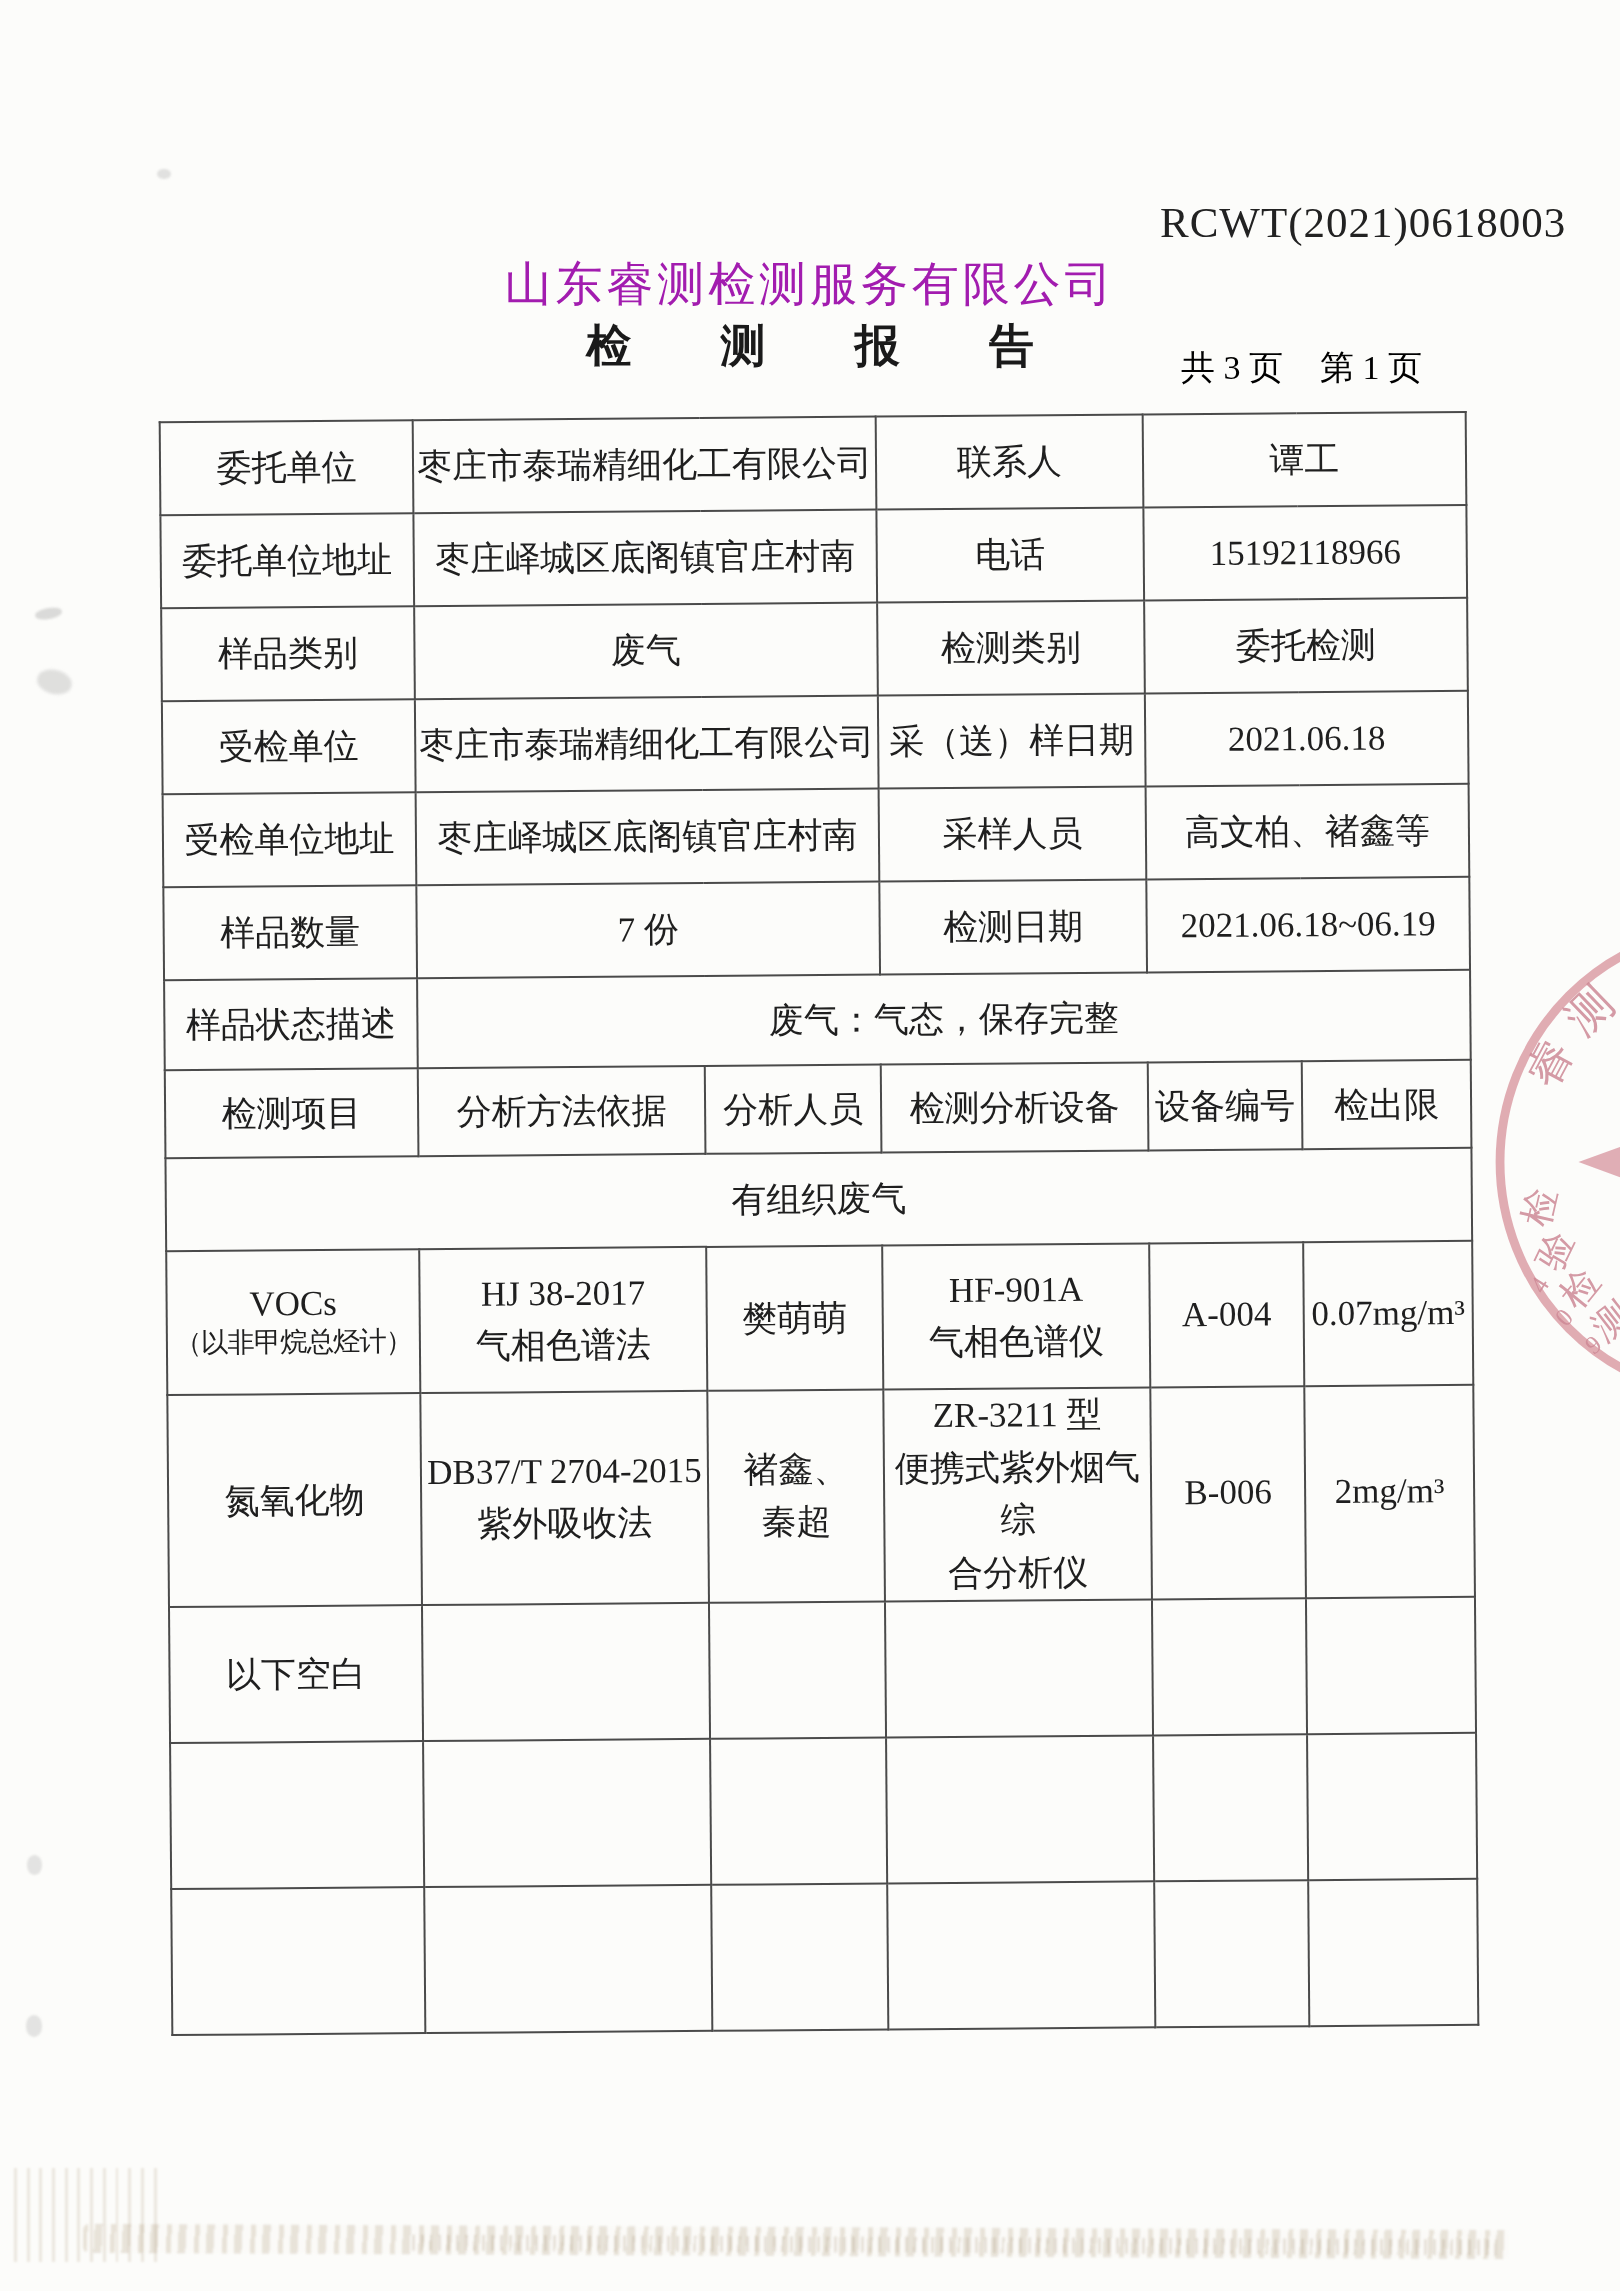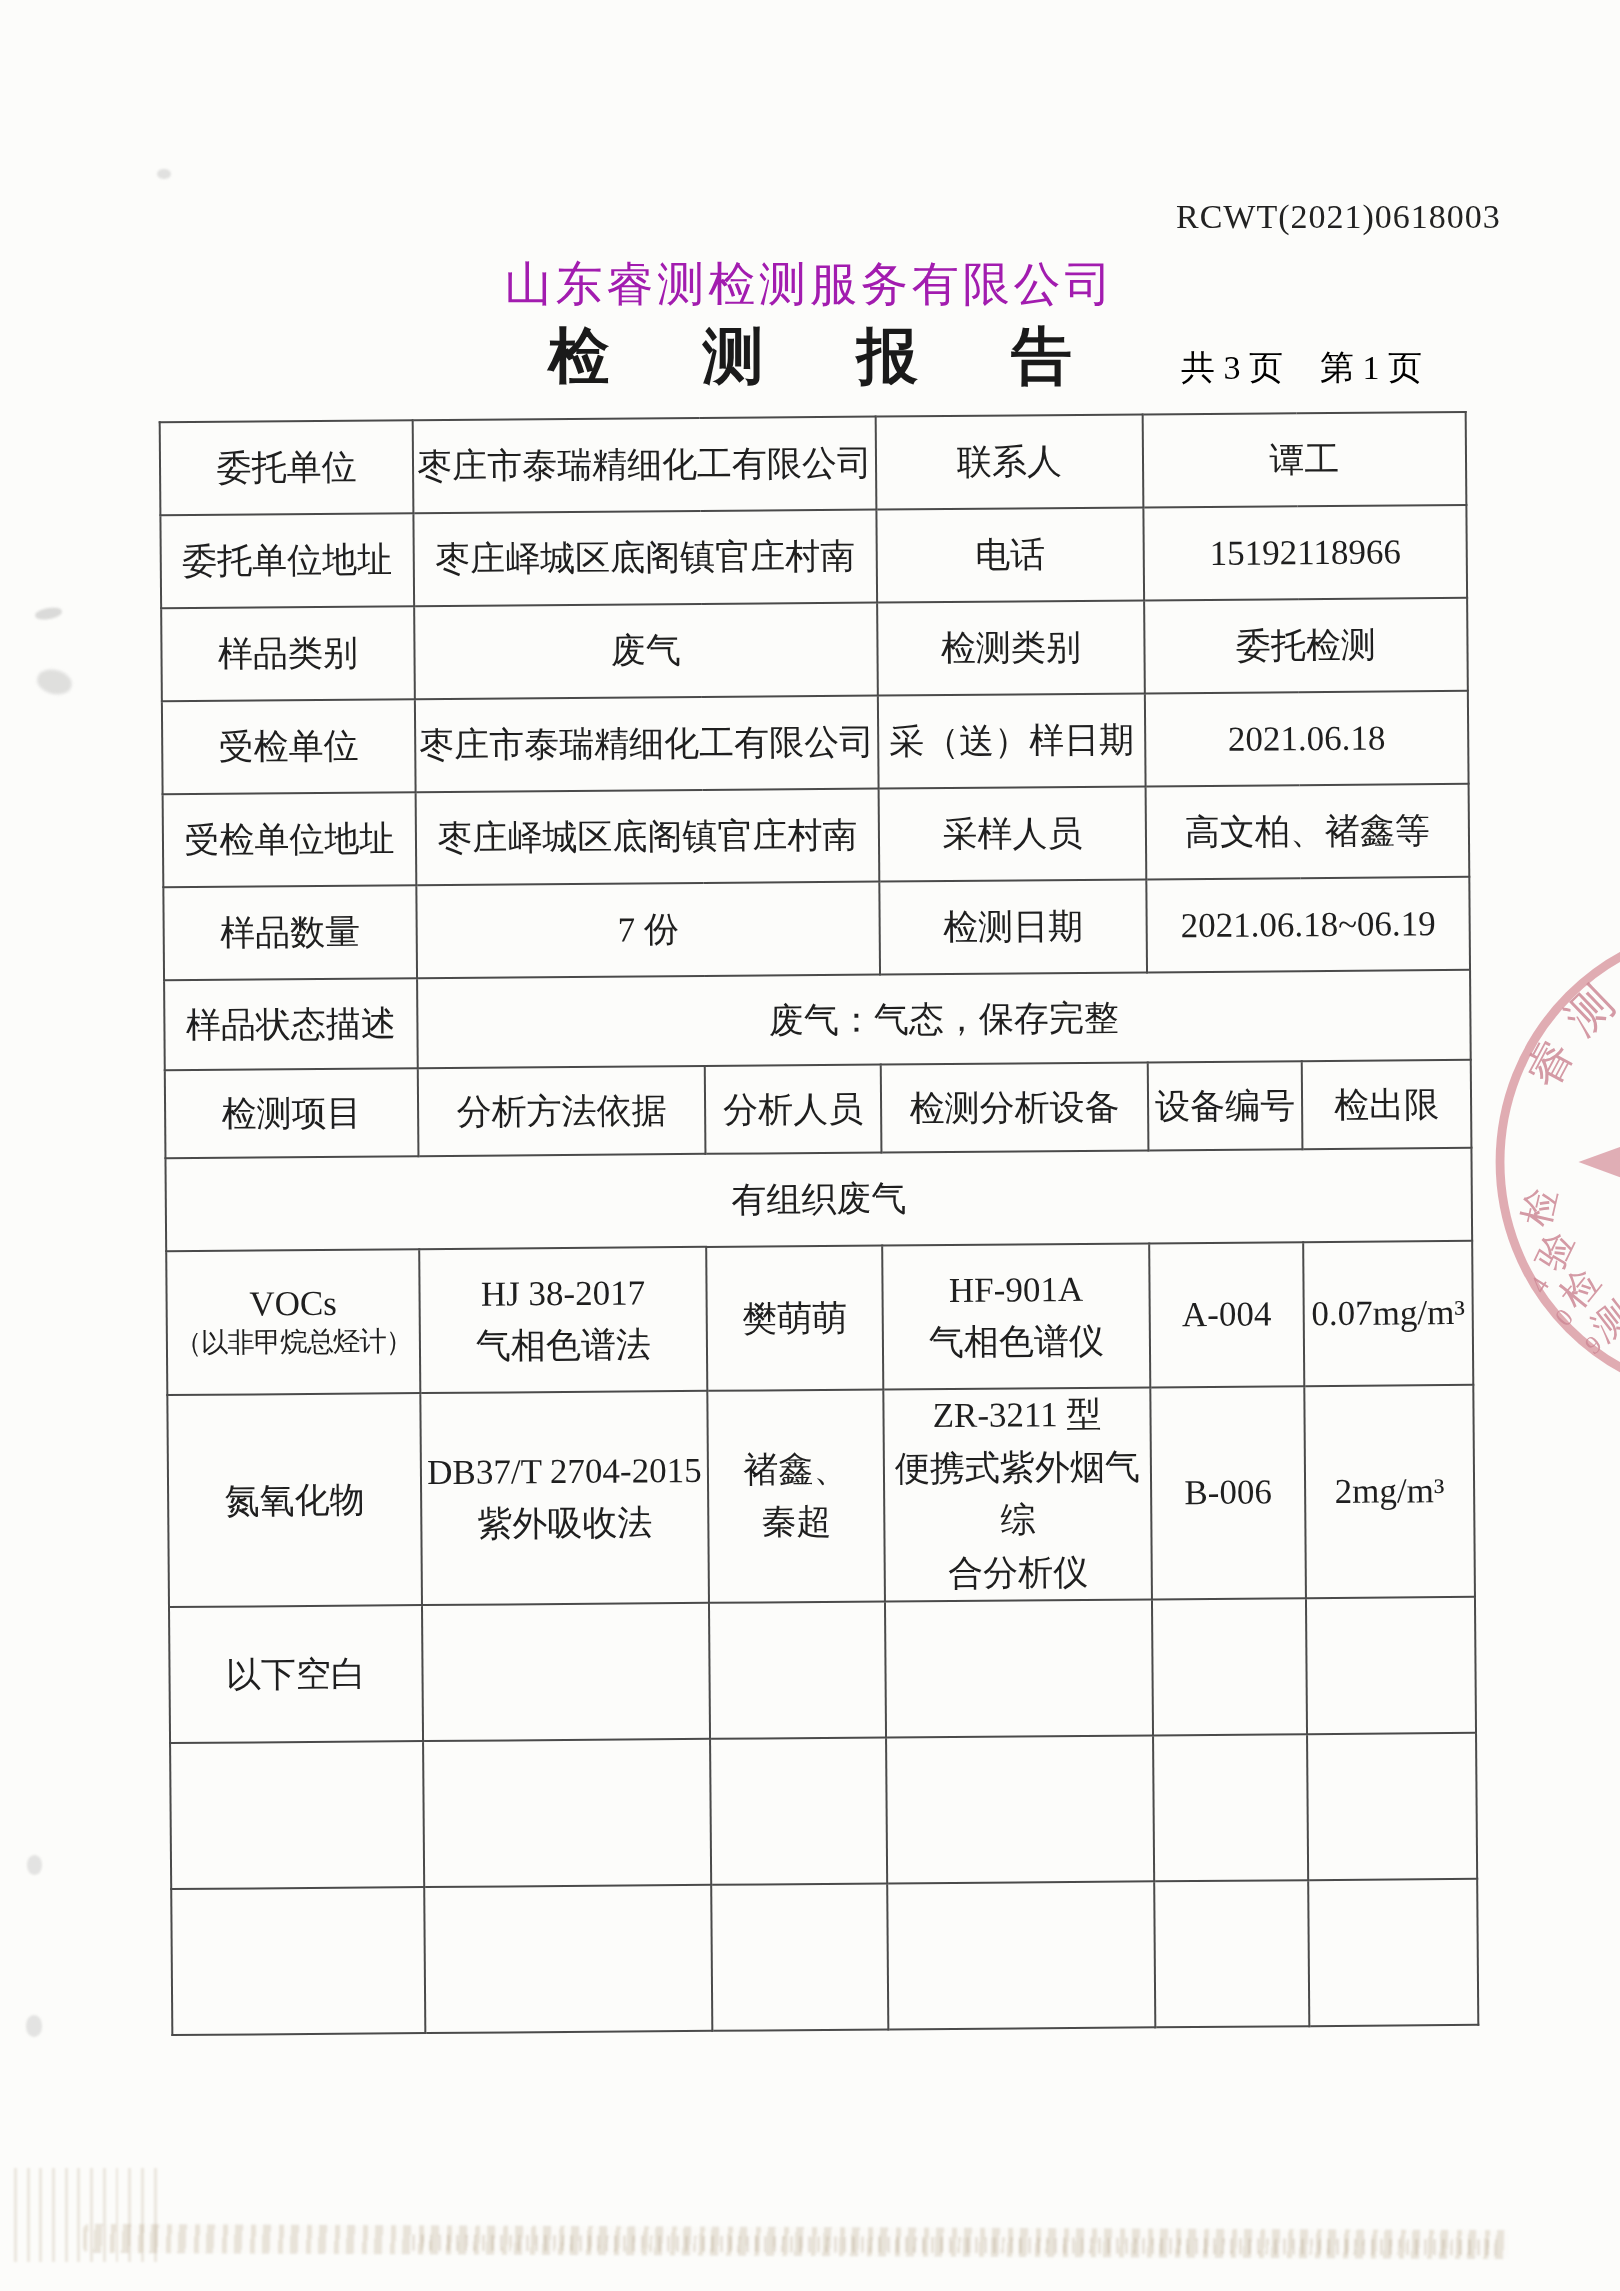--- a/index.html
+++ b/index.html
@@ -6,29 +6,29 @@
   .page{
     position:relative;
     width:1620px;height:2292px;
     background:#fcfcfa;
     overflow:hidden;
     font-family:"Liberation Serif","DejaVu Serif",serif;
     color:#1f1f1f;
   }
   .report-no{
     position:absolute;left:1160px;top:198px;width:323px;
-    font-size:34px;letter-spacing:1px;text-align:left;color:#222;margin-left:16px;
+    font-size:43px;letter-spacing:1px;text-align:left;color:#222;
   }
   .company-title{
     position:absolute;left:0;right:0;top:253px;
     text-align:center;font-size:47px;letter-spacing:3.9px;color:#a21caf;
   }
   .report-title{
     position:absolute;left:0;right:0;top:316px;
-    text-align:center;font-size:61px;font-weight:bold;
+    text-align:center;font-size:45px;font-weight:bold;
     letter-spacing:39px;text-indent:39px;color:#1a1a1a;
   }
   .page-info{
     position:absolute;left:1181px;top:345px;font-size:34px;color:#000000;white-space:nowrap;
   }
   .page-info .pn{margin-left:37px;}
   .table-wrap{
     position:absolute;left:165px;top:416px;width:1306px;
     transform:rotate(-0.45deg);transform-origin:50% 50%;
   }

